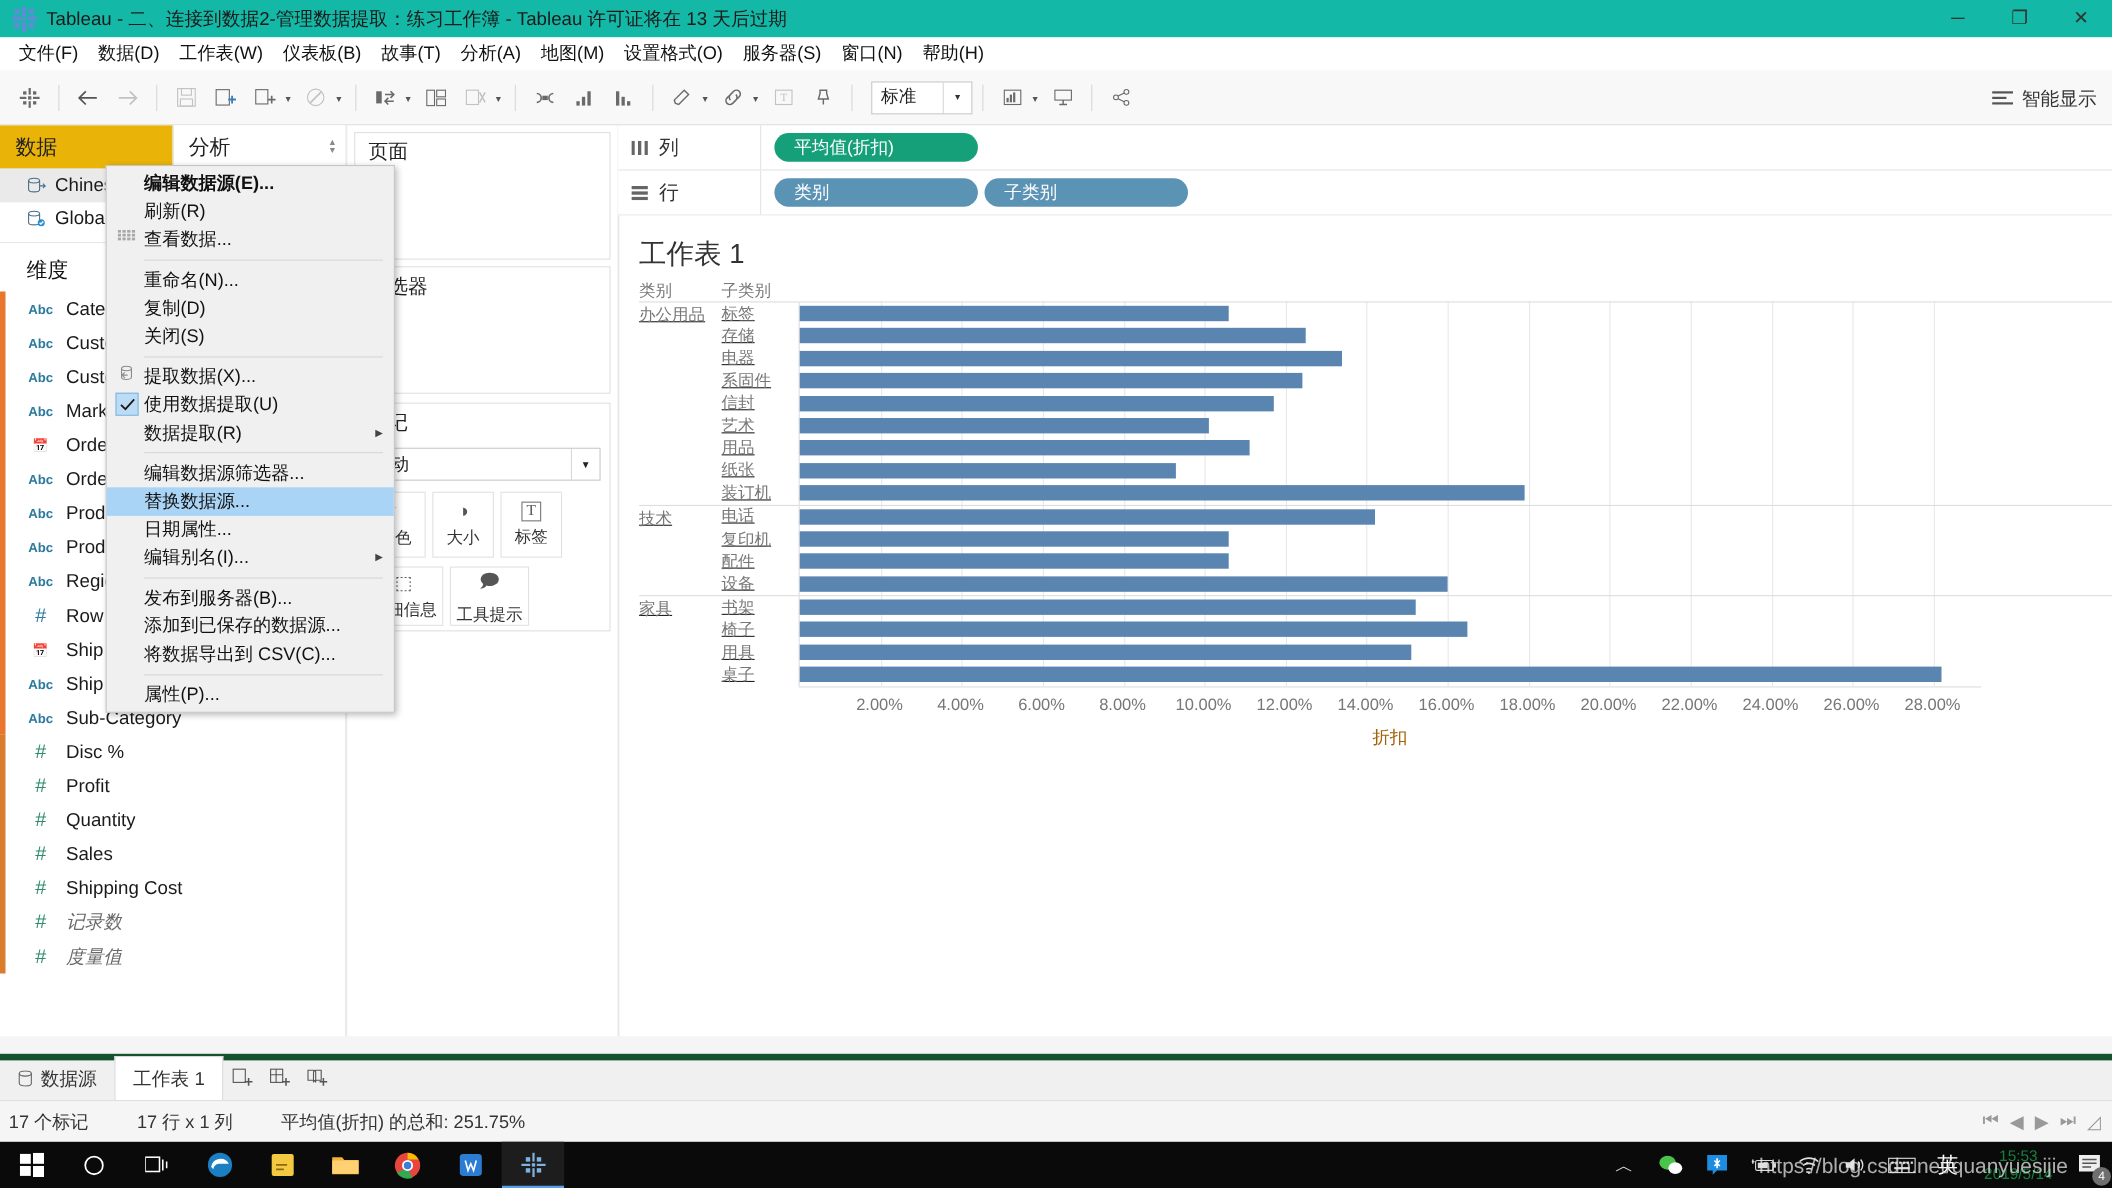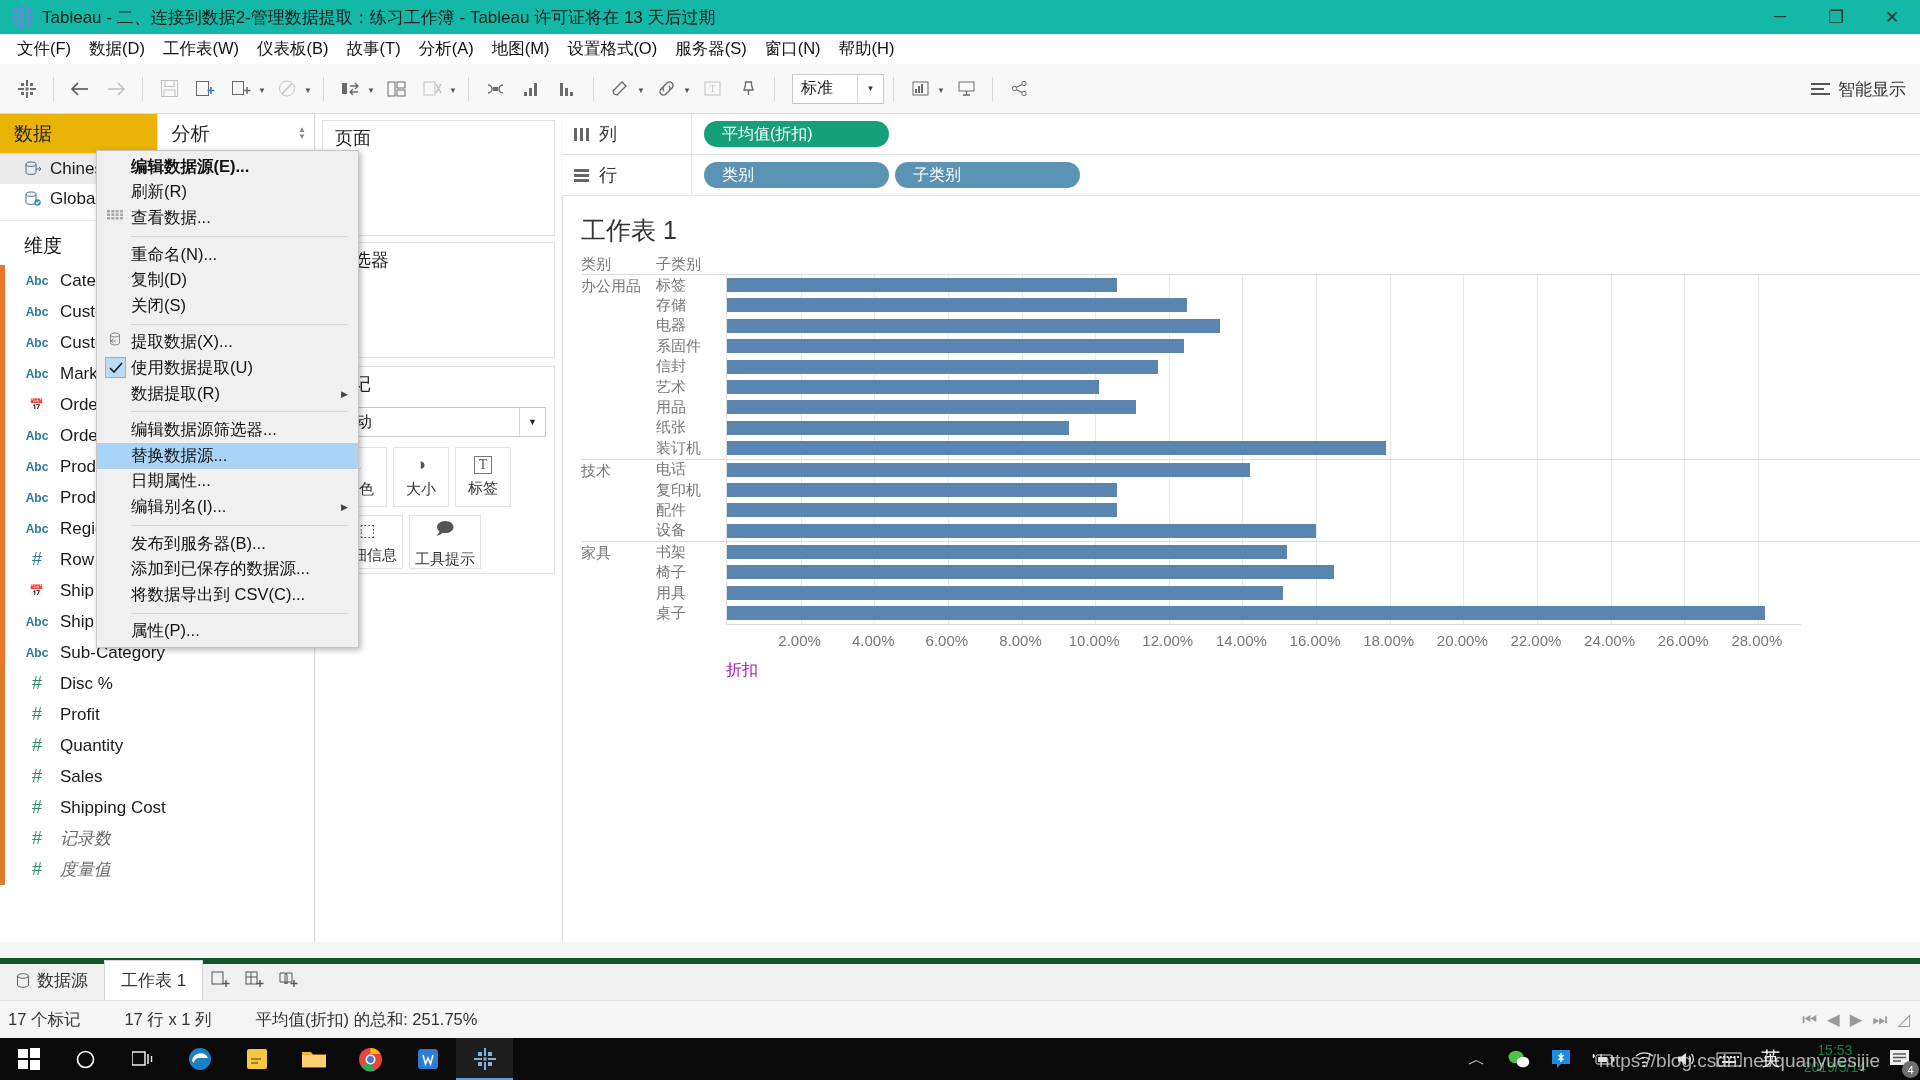--- a/index.html
+++ b/index.html
@@ -97,36 +97,36 @@
   .pill.green { background:#15a07a; min-width:185px; }
   .pill.blue  { background:#5b93b5; min-width:185px; }
 
   
   .viz { position:absolute; left:562px; top:196px; right:0; height:746px; background:#fff;
          border-left:1px solid #e0e0e0; }
   .viz-title { padding:18px 0 8px 18px; font-size:25px; color:#333; }
   .hdr-row { display:flex; font-size:15px; color:#777; padding-left:18px; }
   .hdr-cat { width:75px; }
   .hdr-sub { width:70px; }
-  .plot-wrap { display:flex; padding-left:18px; }
+  .plot-wrap { display:flex; padding-left:18px;text-decoration:underline; }
   .axis-col { width:145px; flex:none; }
   .grp { border-top:1px solid #ddd; display:flex; }
   .grp-name { width:75px; font-size:15px; color:#777; padding-top:2px; }
   .grp-rows { flex:1; }
   .sub-row { height:20.4px; font-size:15px; color:#777; display:flex; align-items:center; }
   .bars { flex:1; position:relative; border-left:1px solid #ddd; }
   .gridline { position:absolute; top:0; bottom:0; width:1px; background:#e8e8e8; }
   .barsec { position:relative; }
   .barsec.tl { border-top:1px solid #ddd; }
   .bar { height:14px; background:#5a85b0; position:absolute; left:0; }
   .barrow { height:20.4px; position:relative; }
   .xaxis { position:relative; height:30px; margin-left:163px; border-top:1px solid #ddd;}
   .xtick { position:absolute; top:7px; font-size:15px; color:#777; transform:translateX(-50%);
            white-space:nowrap; }
-  .xlabel { text-align:left; font-size:16px; color:#a21caf; margin-left:163px; padding-top:6px;}
+  .xlabel { text-align:center; font-size:16px; color:#a16207; margin-left:163px; padding-top:6px;}
 
   
   .sheettabs { position:absolute; left:0; bottom:80px; width:1920px; height:42px; background:#f0f0f0;
                border-top:6px solid #14532d; display:flex; align-items:flex-end; }
   .stab { height:40px; display:flex; align-items:center; padding:0 16px; font-size:17px; color:#333;
           gap:7px; }
   .stab.active { background:#fff; border:1px solid #d8d8d8; border-bottom:none; }
   .sicon { width:34px; height:40px; display:flex; align-items:center; justify-content:center;
            color:#555; font-size:15px; }
   .statusbar { position:absolute; left:0; bottom:42px; width:1920px; height:38px; background:#f5f5f5;

